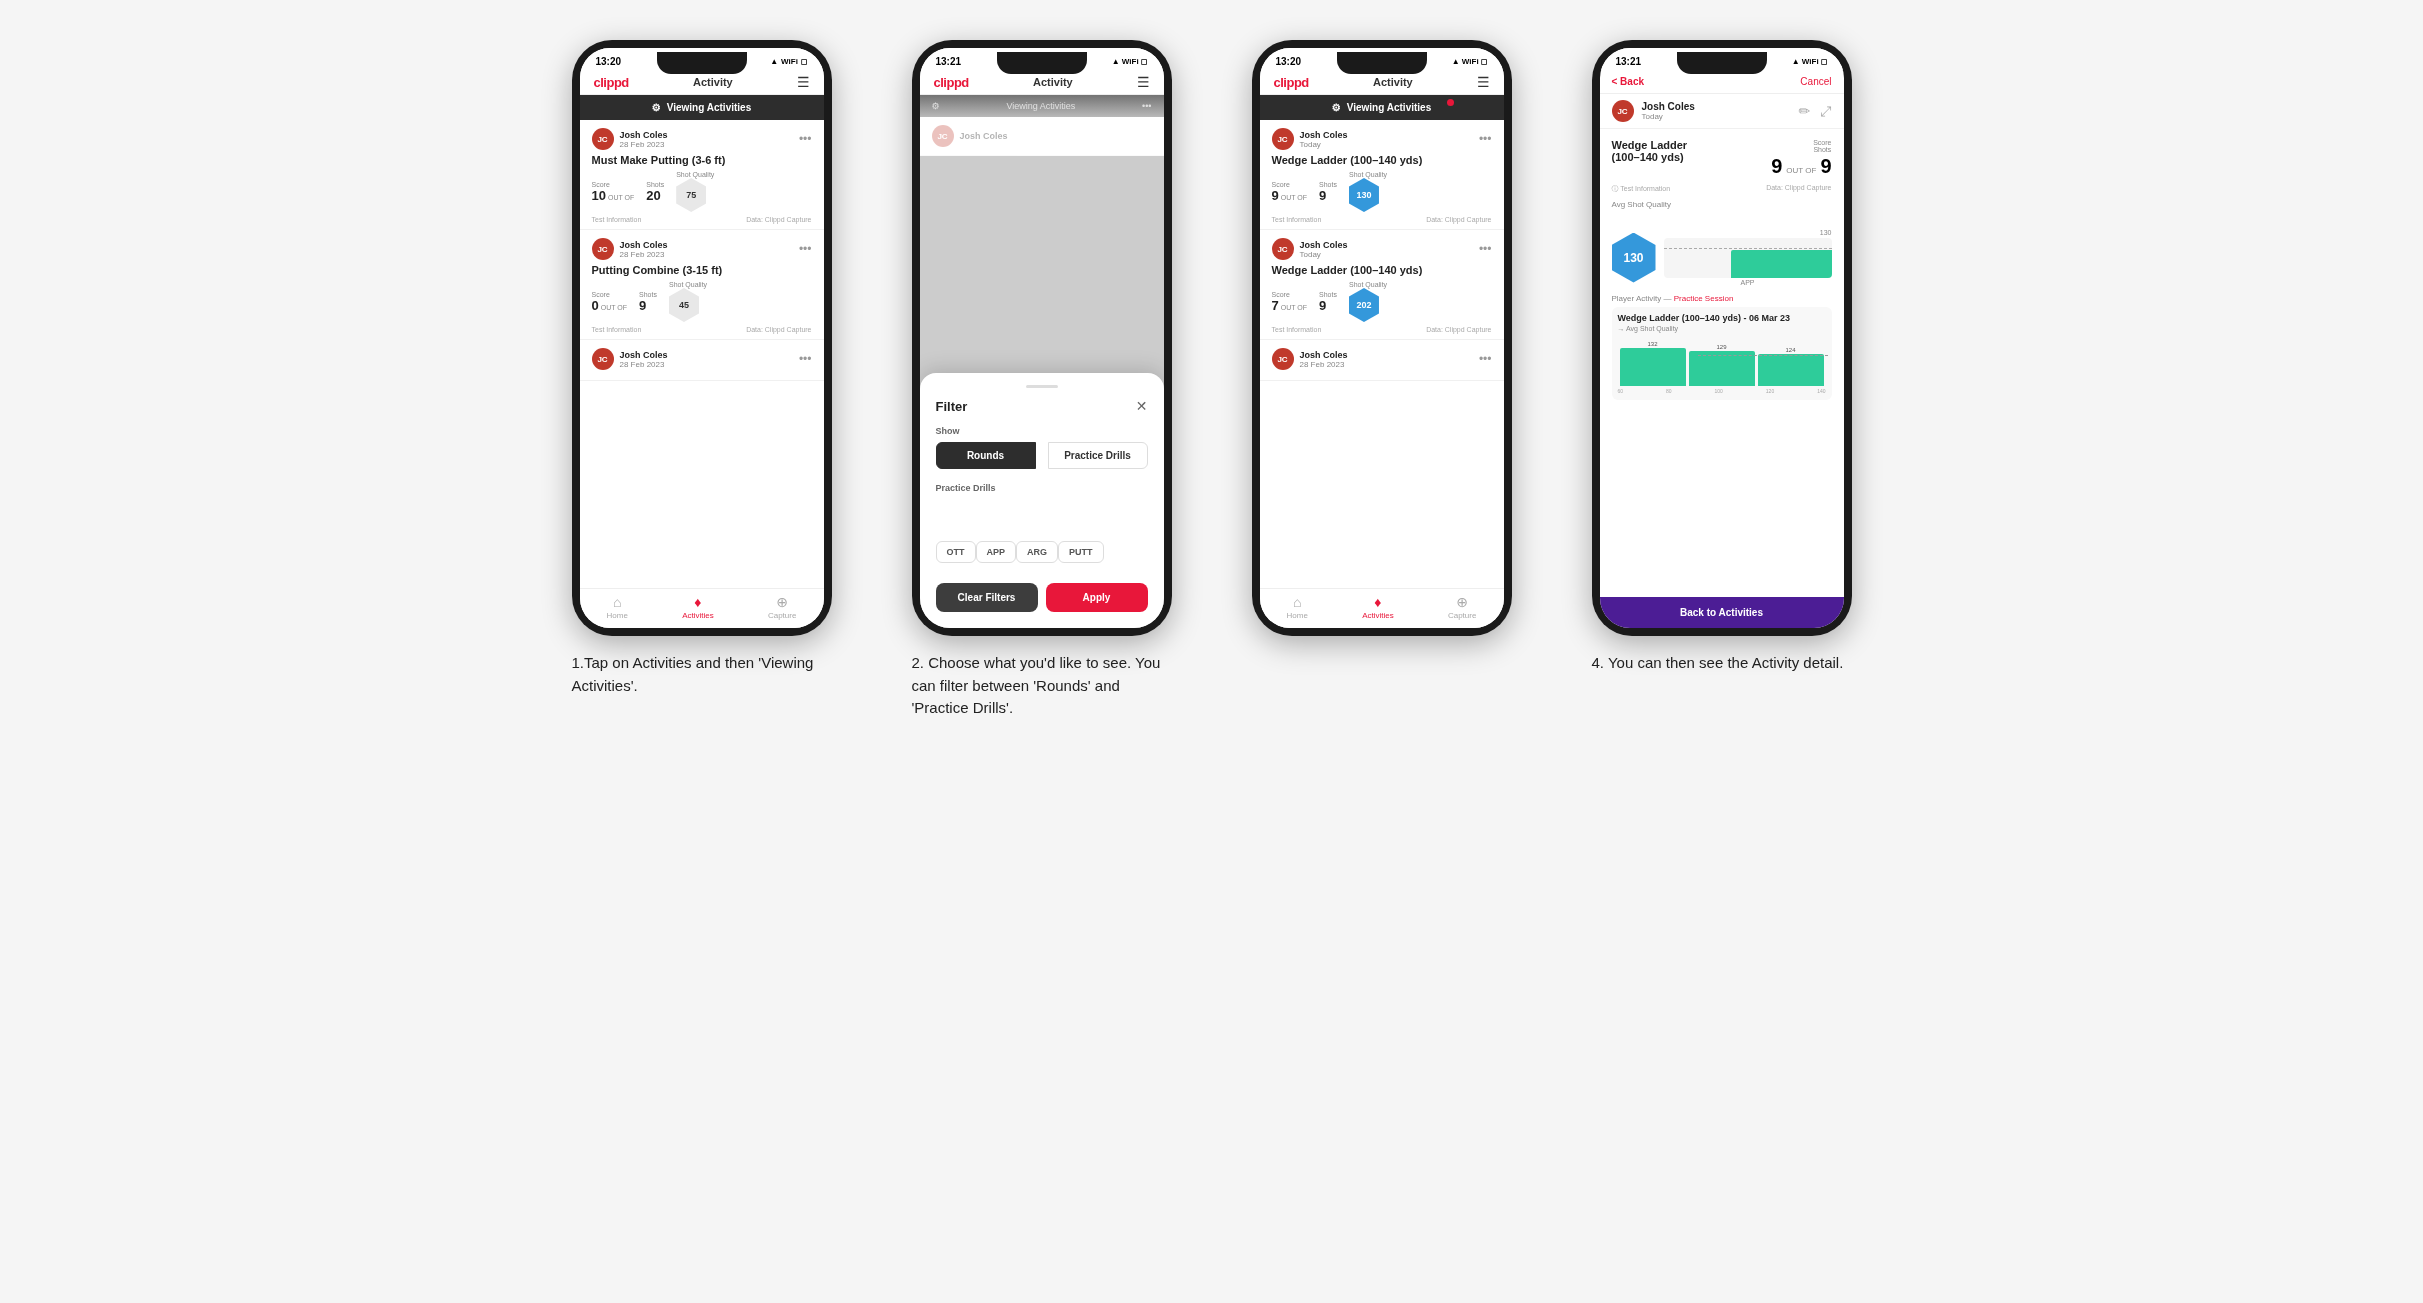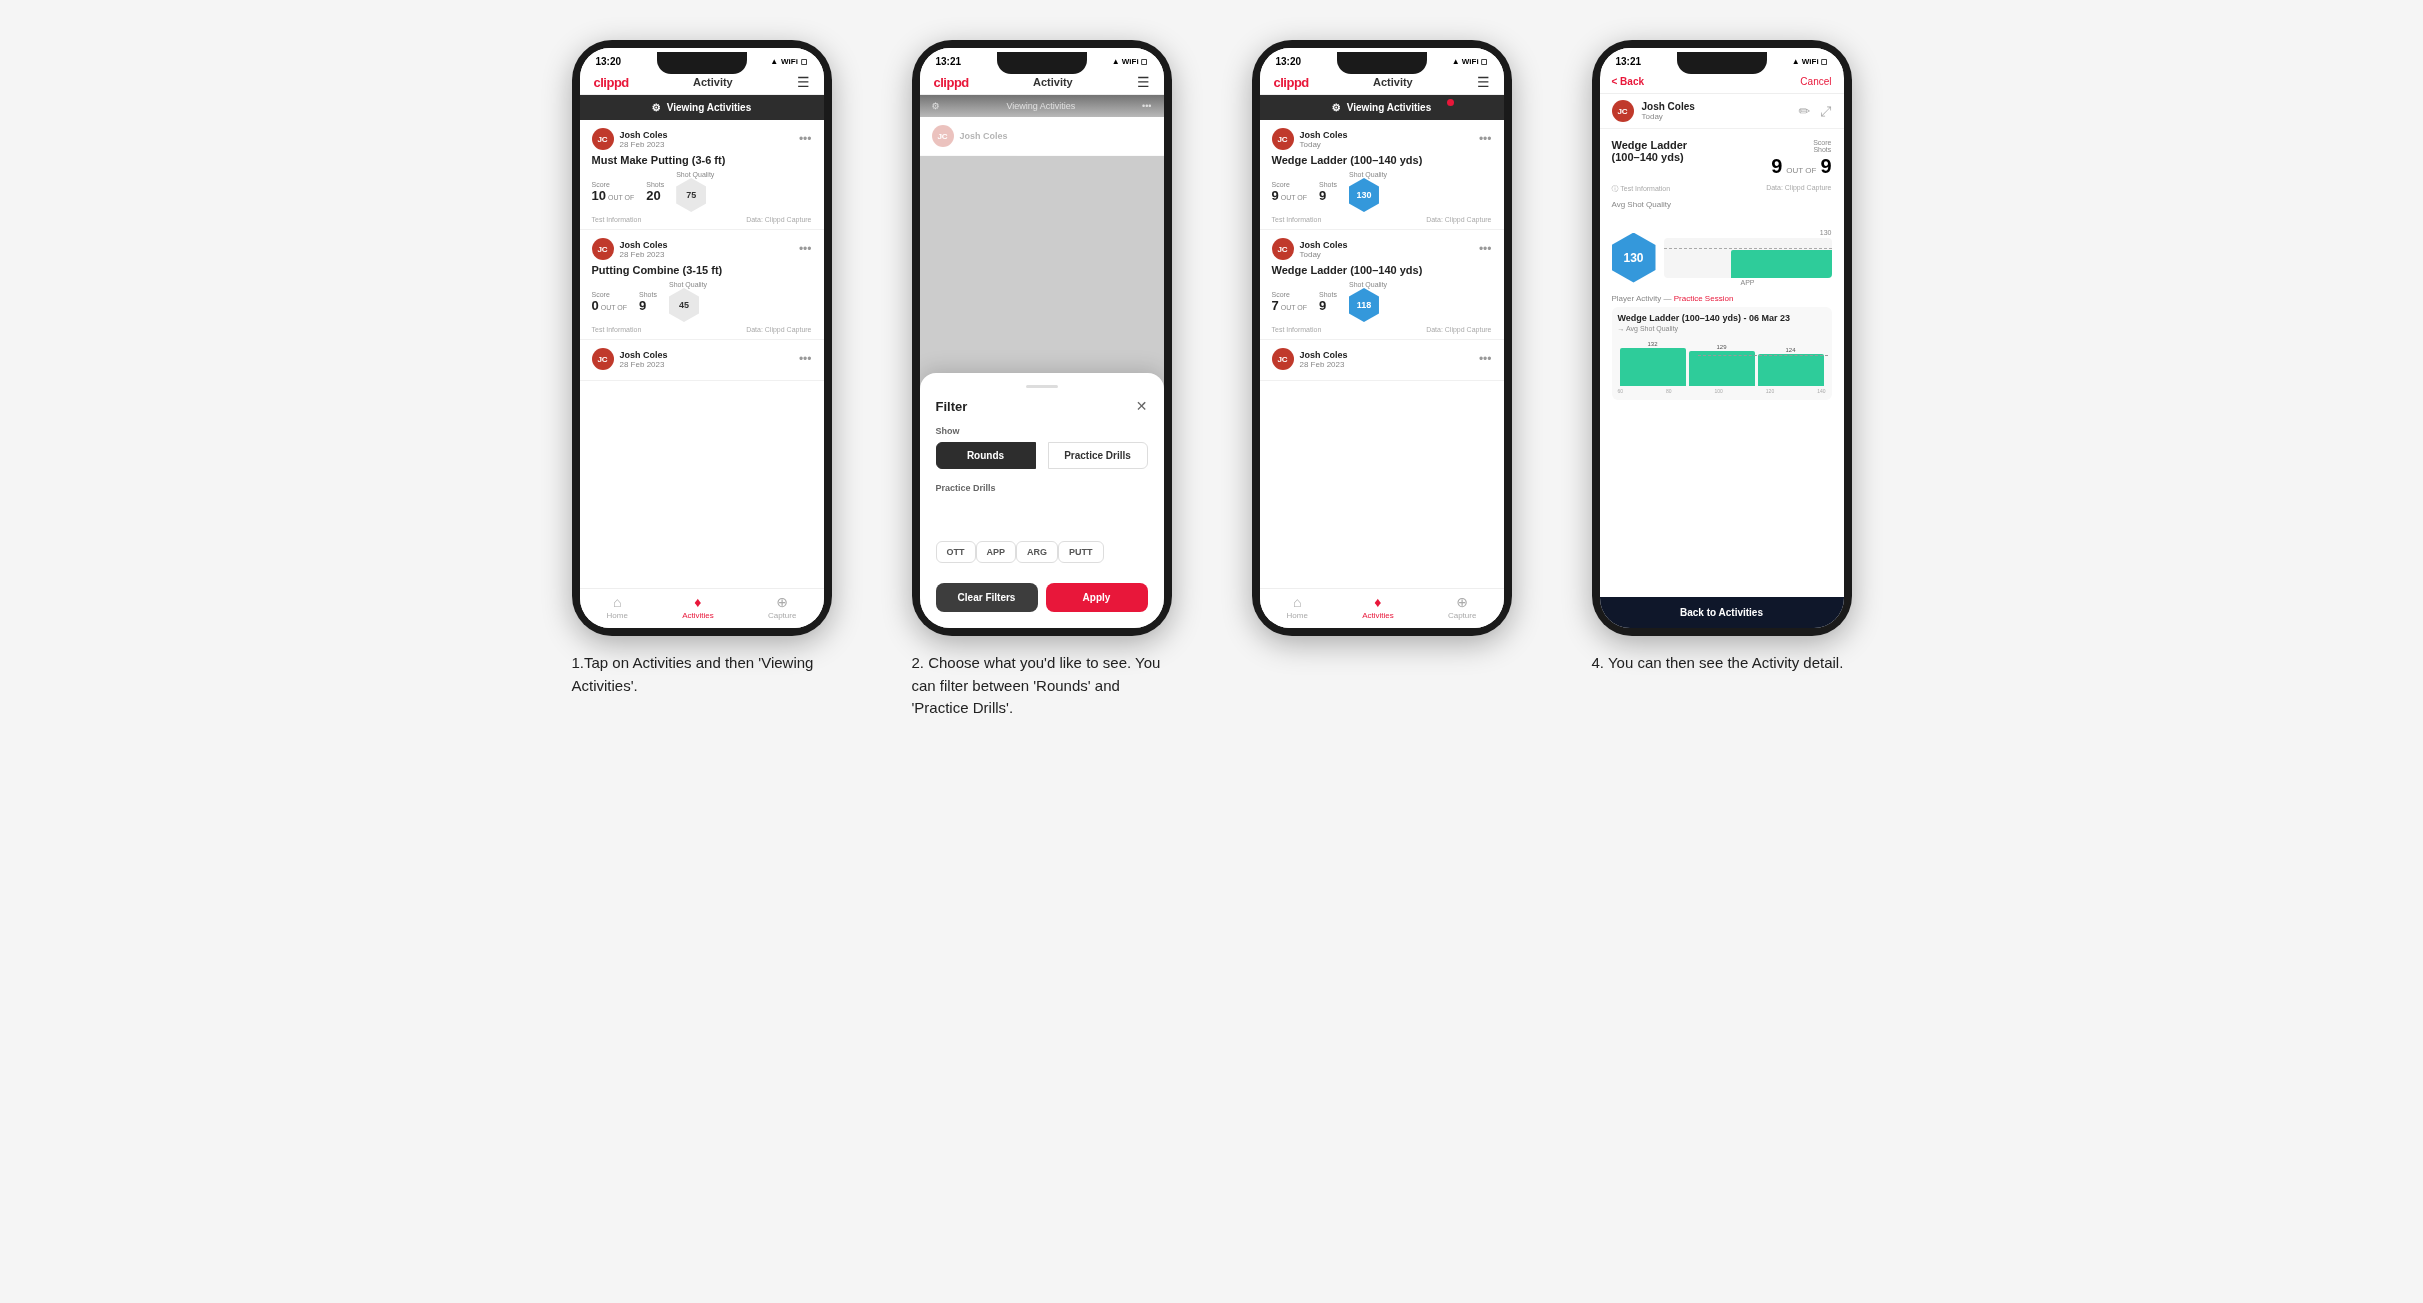--- a/index.html
+++ b/index.html
@@ -321,21 +321,21 @@
       font-weight: 700;
       color: #fff;
     }
     .player-activity-label {
       font-size: 8px;
       color: #888;
       margin-bottom: 4px;
     }
     .player-activity-label span { color: #e8173a; }
     .back-to-activities {
-      background: #0f172a;
+      background: #4c1d95;
       color: #fff;
       text-align: center;
       padding: 10px;
       font-size: 10px;
       font-weight: 600;
       cursor: pointer;
       margin-top: auto;
     }
 
     
@@ -628,21 +628,21 @@
                 <span>7</span>
                 <span class="stat-out">OUT OF</span>
               </span>
             </div>
             <div class="stat-group">
               <span class="stat-label">Shots</span>
               <span class="stat-value">9</span>
             </div>
             <div class="stat-group">
               <span class="stat-label">Shot Quality</span>
-              <div class="shot-quality-badge blue">118</div>
+              <div class="shot-quality-badge blue">202</div>
             </div>
           </div>
           <div class="card-footer">
             <span>Test Information</span>
             <span>Data: Clippd Capture</span>
           </div>
         </div>
 
         <div class="activity-card">
           <div class="card-header">

